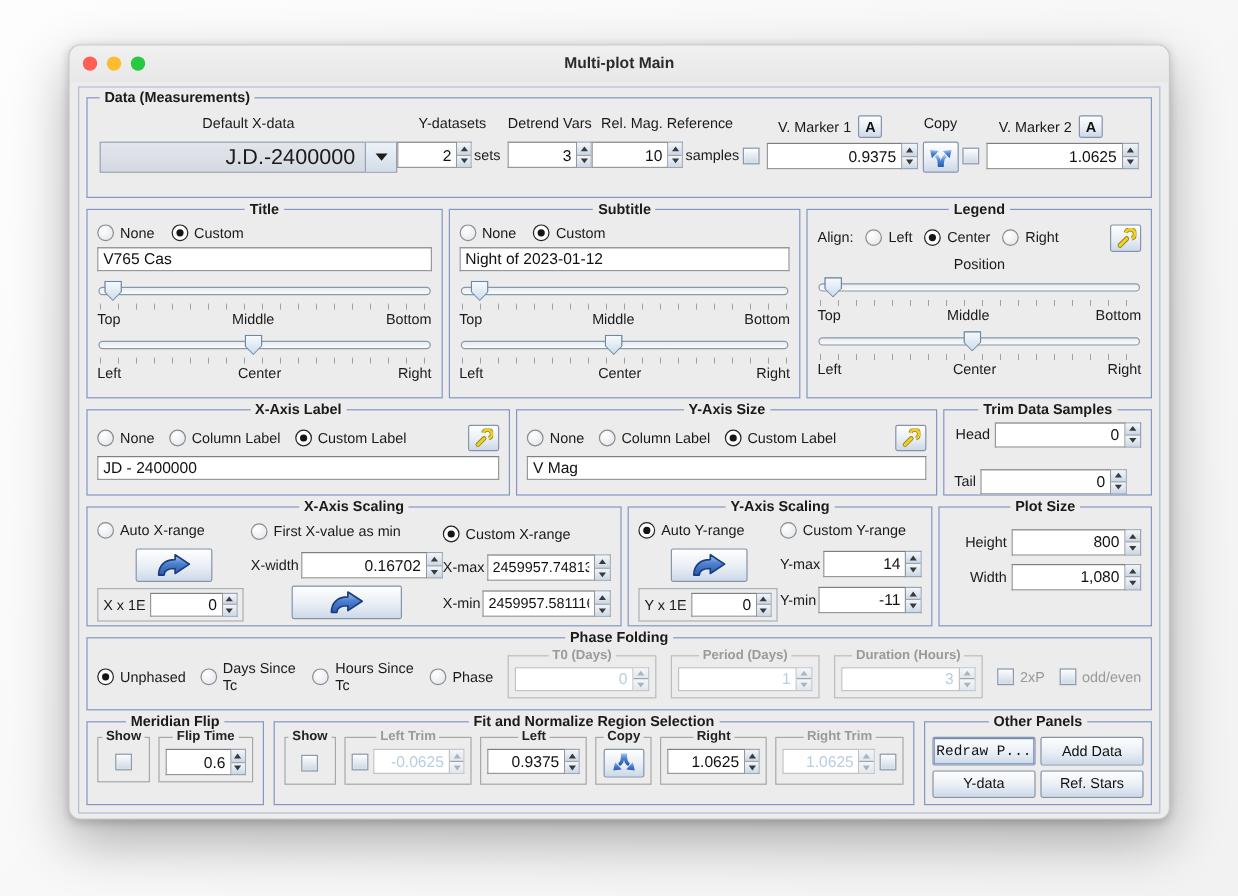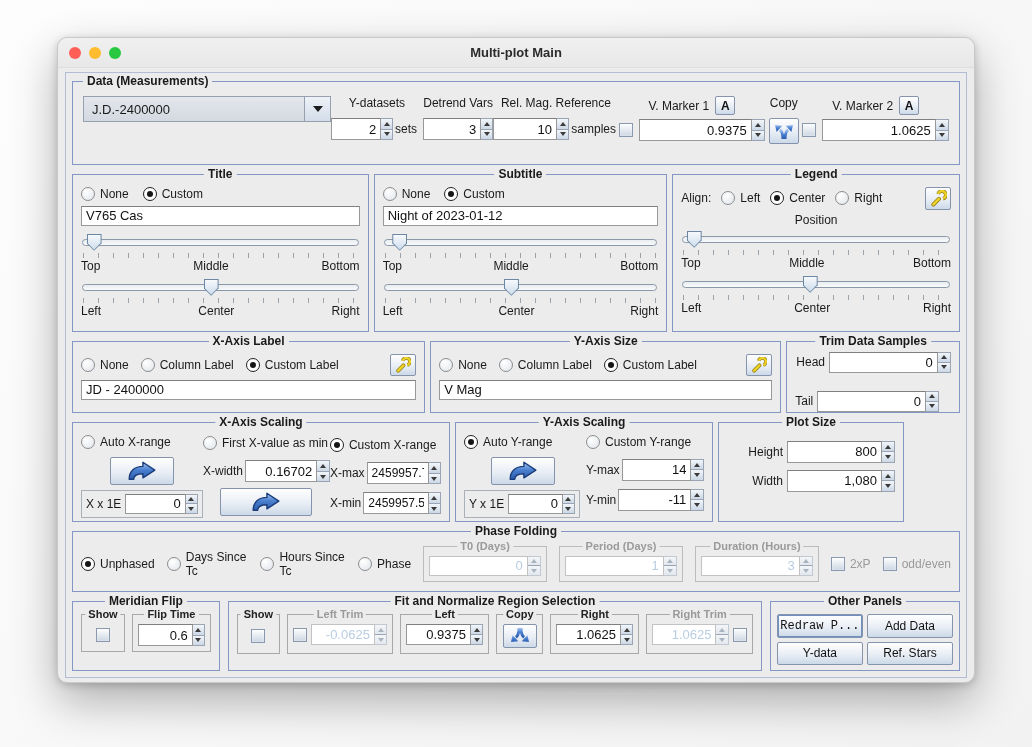--- a/index.html
+++ b/index.html
@@ -83,21 +83,21 @@
   .thumb { position:absolute; top:0; width:15px; height:17px;
     clip-path:polygon(0 0,100% 0,100% 55%,50% 100%,0 55%); background:#6c87a4; }
   .thumb::before { content:""; position:absolute; inset:1px;
     clip-path:polygon(0 0,100% 0,100% 55%,50% 100%,0 55%);
     background:linear-gradient(#f6f9fc,#cddcec); }
   .ticks { height:5px; margin:2px 2px 0; background-image:repeating-linear-gradient(90deg,#9aa2aa 0 1px,transparent 1px 15px); }
   .slabels { display:flex; justify-content:space-between; font-size:12px; margin-top:1px; }
 
   
   .combo { display:flex; width:248px; height:26px; border:1px solid #96a0ae; background:linear-gradient(#e3e6ec,#d4d9e1); align-items:center; }
-  .combo-text { flex:1; padding:0 8px; font-size:13px; }
+  .combo-text { flex:1; padding:0 8px; font-size:18px;text-align:right; }
   .combo-arrow { width:26px; align-self:stretch; display:flex; align-items:center; justify-content:center;
     background:linear-gradient(#eef2f7,#d3dde9); border-left:1px solid #96a0ae; }
   .combo-arrow span { width:0; height:0; border-left:5px solid transparent; border-right:5px solid transparent; border-top:6px solid #1c1c1c; }
 
   .flabel { font-size:12px; white-space:nowrap; }
   .col-head { text-align:center; font-size:12px; margin-bottom:8px; white-space:nowrap; }
   .inline-box { border:1px solid #aab0b8; display:flex; align-items:center; gap:4px; padding:3px 4px; }
 
   svg.aicon { display:block; }
 </style>
@@ -123,20 +123,21 @@
     </div>
     <div class="title-text">Multi-plot Main</div>
   </div>
 
   <div class="content">
 
     <div class="panel" style="height:88px">
       <div class="ptitle left">Data (Measurements)</div>
       <div class="row" style="justify-content:space-between; padding:2px 2px 0; align-items:flex-start;">
         <div style="width:248px">
+          <div class="col-head">Default X-data</div>
           <div class="combo">
             <div class="combo-text">J.D.-2400000</div>
             <div class="combo-arrow">
                 <span></span>
               </div>
           </div>
         </div>
         <div style="width:94px">
           <div class="col-head">Y-datasets</div>
           <div class="row" style="gap:2px">
@@ -453,21 +454,21 @@
                 <div class="spin-b">
                   <span class="tri-dn"></span>
                 </div>
               </div>
           </div>
         </div>
       </div>
     </div>
 
     <div class="row" style="gap:5px; align-items:stretch;">
-      <div class="panel" style="width:378px; height:100px">
+      <div class="panel" style="width:446px; height:100px">
         <div class="ptitle">X-Axis Scaling</div>
         <div class="row" style="align-items:center; justify-content:space-between;">
           <div style="width:128px">
             <label class="rb">
                 <span class="radio"></span>
                 <span>Auto X-range</span>
               </label>
             <div class="btn arrow-btn" style="width:64px; margin:5px auto 5px;">
               <svg class="aicon" width="34" height="22" viewBox="0 0 36 24">
                 <path d="M4 21 C4 12 10 7 19 7 L19 2.5 L32 11 L19 19.5 L19 15 C12 15 9 17 9 21 Z" fill="url(#arrowGrad)" stroke="#1b3c7a" stroke-width="1.5" stroke-linejoin="round"></path>

